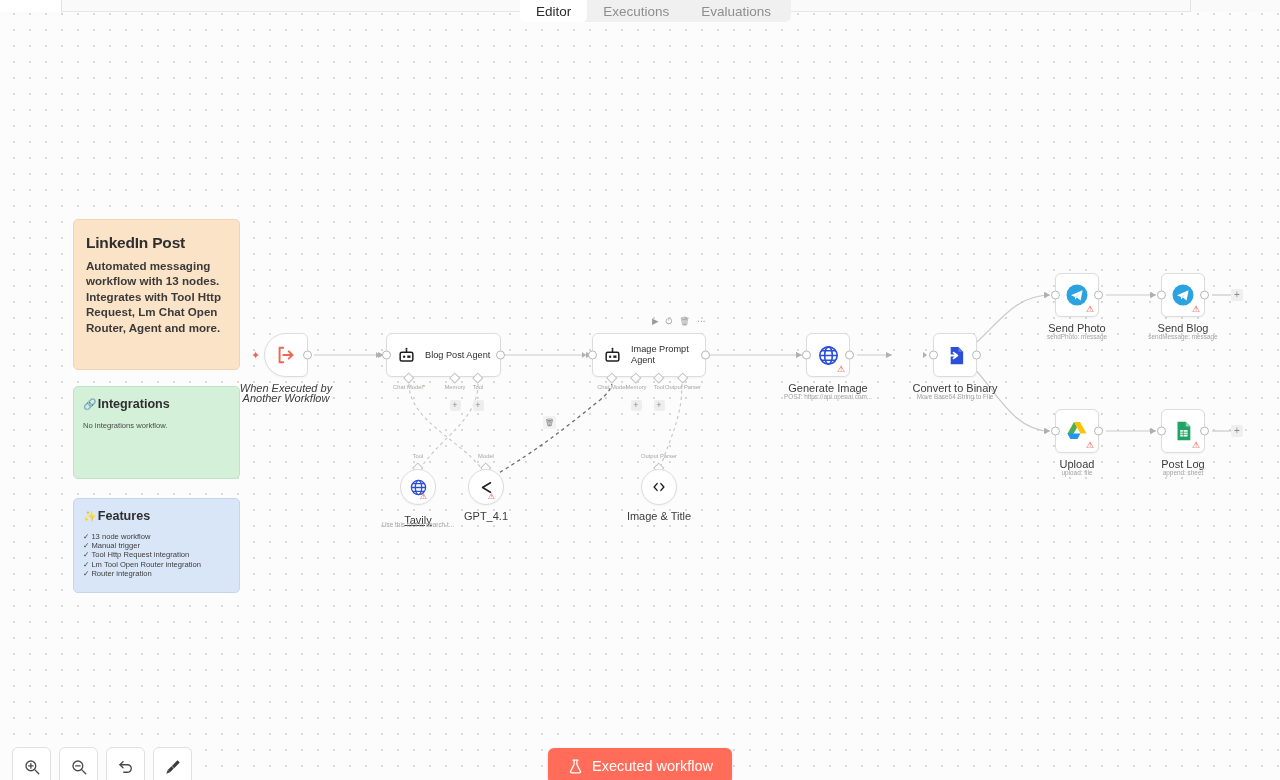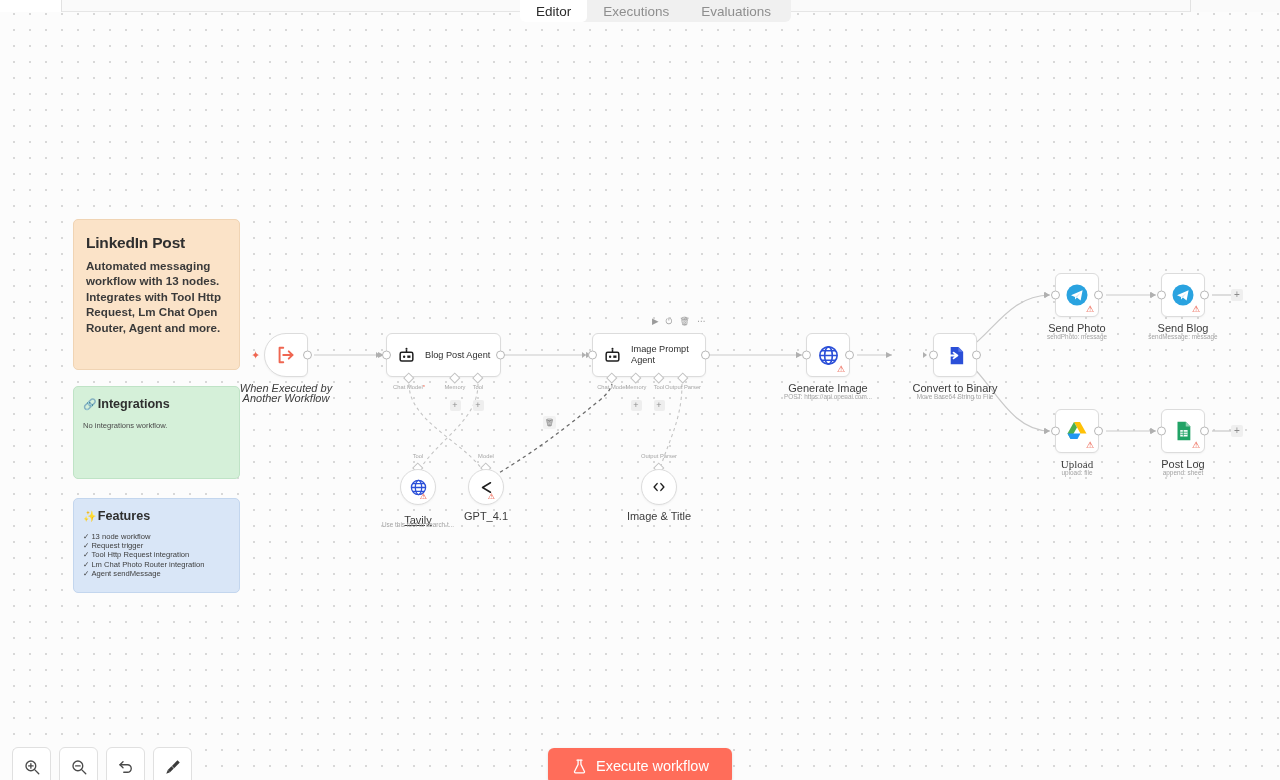--- a/index.html
+++ b/index.html
@@ -307,24 +307,24 @@
     <div class="st-body">No integrations workflow.</div>
   </div>
 
   <div class="sticky" id="sticky-features">
     <div class="st-title">
       <span style="font-size:11px;">✨</span>
       <span>Features</span>
     </div>
     <ul>
       <li><span class="chk">✓</span><span>13 node workflow</span></li>
-      <li><span class="chk">✓</span><span>Request trigger</span></li>
+      <li><span class="chk">✓</span><span>Manual trigger</span></li>
       <li><span class="chk">✓</span><span>Tool Http Request integration</span></li>
-      <li><span class="chk">✓</span><span>Lm Chat Photo Router integration</span></li>
-      <li><span class="chk">✓</span><span>Agent sendMessage</span></li>
+      <li><span class="chk">✓</span><span>Lm Tool Open Router integration</span></li>
+      <li><span class="chk">✓</span><span>Router integration</span></li>
     </ul>
   </div>
 
   <div class="node" style="left:264px; top:333px;">
     <div class="node-box trigger">
       <span class="bolt">✦</span>
       <svg width="22" height="22" viewBox="0 0 24 24" fill="none" stroke="#ef6651" stroke-width="2.1" stroke-linecap="round" stroke-linejoin="round">
         <path d="M9 4 H5 V20 H9"></path>
         <path d="M9 12 H19"></path>
         <path d="M15 8 L19 12 L15 16"></path>
@@ -462,21 +462,21 @@
       <div class="arrow-in"></div>
       <div class="port in"></div>
       <svg width="24" height="24" viewBox="0 0 24 24">
         <path d="M9 3 H15 L21.5 14.5 H15.5 Z" fill="#ffc107"></path>
         <path d="M9 3 L2.5 14.5 L5.5 20 L12 8.5 Z" fill="#4caf50"></path>
         <path d="M2.5 14.5 H15.5 L12.5 20 H5.5 Z" fill="#2196f3"></path>
       </svg>
       <span class="warn">⚠</span>
       <div class="port out"></div>
     </div>
-    <div class="node-label" style="top:50px; width:140px;font-family:Liberation Serif, serif;">Upload</div>
+    <div class="node-label" style="top:50px; width:140px;">Upload</div>
     <div class="node-sub" style="top:60px; width:180px;">upload: file</div>
   </div>
 
   <div class="node" style="left:1161px; top:409px;">
     <div class="node-box sq">
       <div class="arrow-in"></div>
       <div class="port in"></div>
       <svg width="22" height="22" viewBox="0 0 24 24">
         <path d="M6 2 H15 L20 7 V22 H6 Z" fill="#21a366"></path>
         <path d="M15 2 V7 H20 Z" fill="#8ed1b1"></path>
@@ -571,16 +571,16 @@
         <path d="M5 16 L3 21 L8 19 Z" fill="#3a3a3a"></path>
       </svg>
     </div>
   </div>
 
   <div id="execute-btn">
     <svg width="17" height="17" viewBox="0 0 24 24" fill="none" stroke="#ffffff" stroke-width="1.8" stroke-linecap="round" stroke-linejoin="round">
       <path d="M10 3 V9 L5 19 A1.5 1.5 0 0 0 6.3 21 H17.7 A1.5 1.5 0 0 0 19 19 L14 9 V3"></path>
       <path d="M8.5 3 H15.5"></path>
     </svg>
-    <span>Execute workflow</span>
+    <span>Executed workflow</span>
   </div>
 
 </div>
 
 </body></html>

